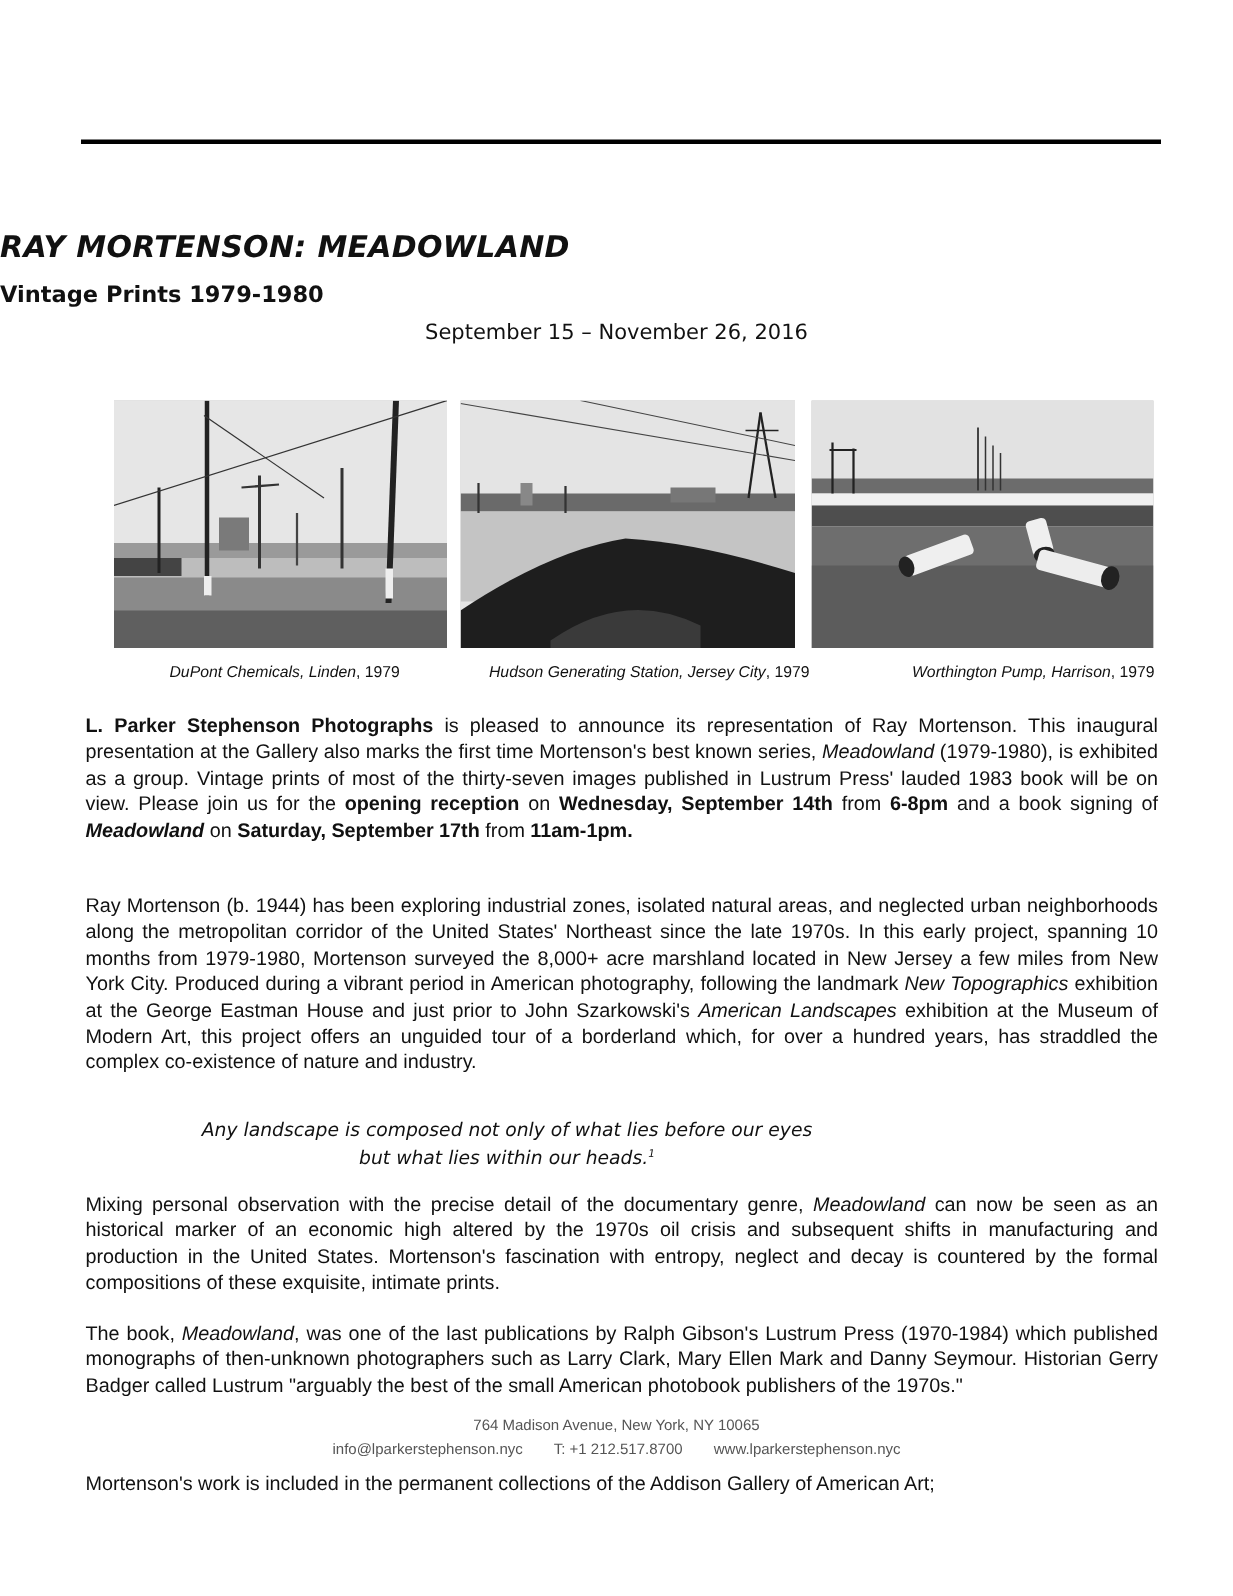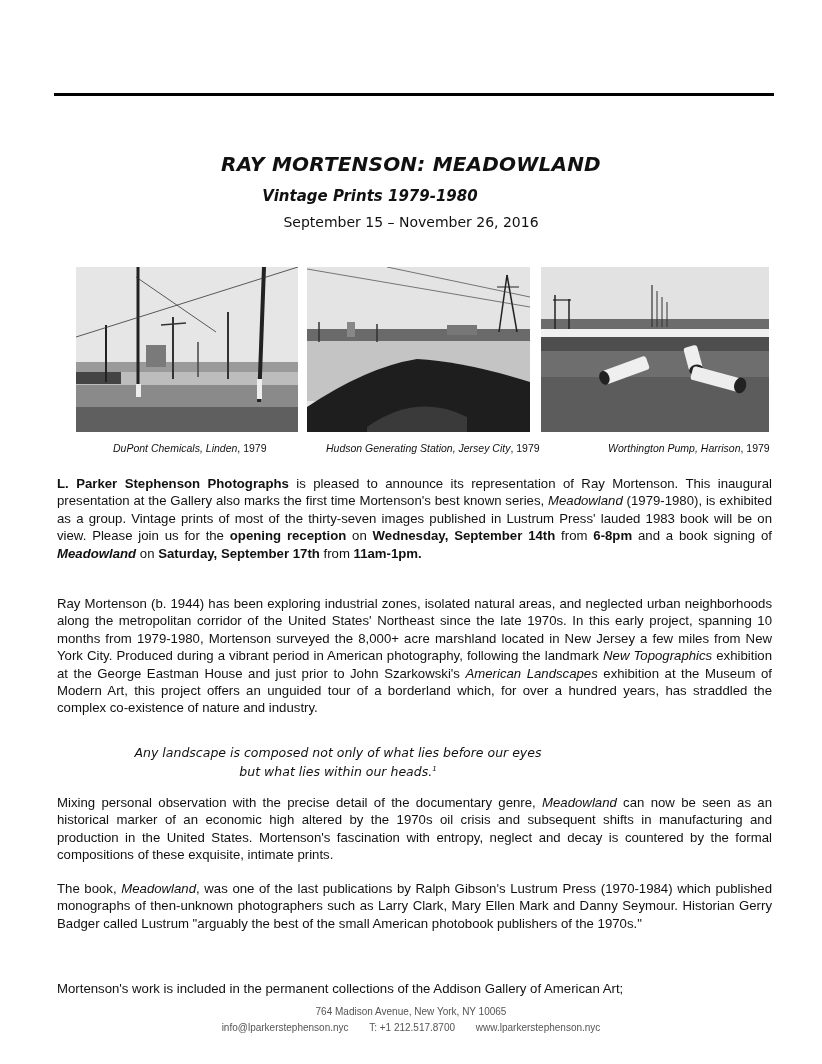--- a/index.html
+++ b/index.html
@@ -4,22 +4,22 @@
   <style>
     * { margin: 0; padding: 0; box-sizing: border-box; }
     html, body { width: 822px; height: 1064px; background: #ffffff; overflow: hidden; }
     body { position: relative; font-family: "DejaVu Sans", sans-serif; color: #111; }
 
     .letterhead { position: absolute; top: 38px; left: 0; width: 822px; text-align: center; }
     .lh-name { font-family: "Liberation Sans", sans-serif; font-size: 15px; letter-spacing: 1.6px; color: #333; font-weight: normal; }
     .lh-sub { font-family: "Liberation Sans", sans-serif; font-size: 8.5px; letter-spacing: 2.8px; font-weight: bold; color: #222; margin-top: 3px; }
     .rule { position: absolute; top: 93px; left: 54px; width: 720px; height: 3px; background: #000; }
 
-    .title { position: absolute; top: 152px; left: 0; width: 822px; text-align: center; font-family: "DejaVu Sans", sans-serif; font-size: 20px; font-weight: bold; font-style: italic; letter-spacing: 0.2px; }
-    .subtitle { position: absolute; top: 187px; left: 0; width: 740px; text-align: center; font-size: 15px; font-weight: bold; font-style: italic; }
+    .title { position: absolute; top: 152px; left: 0; width: 822px; font-family: "DejaVu Sans", sans-serif; font-size: 20px; font-weight: bold; font-style: italic; letter-spacing: 0.2px; }
+    .subtitle { position: absolute; top: 187px; left: 0; width: 740px; text-align: left; font-size: 15px; font-weight: bold; }
     .dates { position: absolute; top: 214px; left: 0; width: 822px; text-align: center; font-size: 14px; }
 
     .photo { position: absolute; top: 267px; height: 165px; background: #c8c8c8; overflow: hidden; }
     .photo svg { display: block; width: 100%; height: 100%; }
     .p1 { left: 76px; width: 222px; }
     .p2 { left: 307px; width: 223px; }
     .p3 { left: 541px; width: 228px; }
 
     .caption { position: absolute; top: 442px; font-family: "Liberation Sans", sans-serif; font-size: 10.5px; color: #111; white-space: nowrap; margin-left: 35px; }
     .caption i { font-style: italic; }
@@ -31,21 +31,21 @@
     .para b { font-weight: bold; }
     .para i { font-style: italic; }
     .p-intro { top: 475px; }
     .p-bio { top: 595px; }
     .quote { position: absolute; top: 744px; left: 0; width: 676px; text-align: center; font-family: "DejaVu Sans", sans-serif; font-style: italic; font-size: 12.5px; line-height: 17px; }
     .quote sup { font-size: 7px; }
     .p-mix { top: 794px; }
     .p-book { top: 880px; }
     .p-coll { top: 962px; margin-top: 18px; }
 
-    .footer { position: absolute; top: 1004px; left: 0; width: 822px; text-align: center; font-family: "Liberation Sans", sans-serif; font-size: 10px; color: #555; line-height: 16px; }
+    .footer { position: absolute; top: 943px; left: 0; width: 822px; text-align: center; font-family: "Liberation Sans", sans-serif; font-size: 10px; color: #555; line-height: 16px; }
     .footer .sp { display: inline-block; width: 18px; }
   </style>
 </head>
 <body>
 
 <div class="letterhead">
 </div>
 <div class="rule"></div>
 
 <div class="title">RAY MORTENSON: MEADOWLAND</div>

